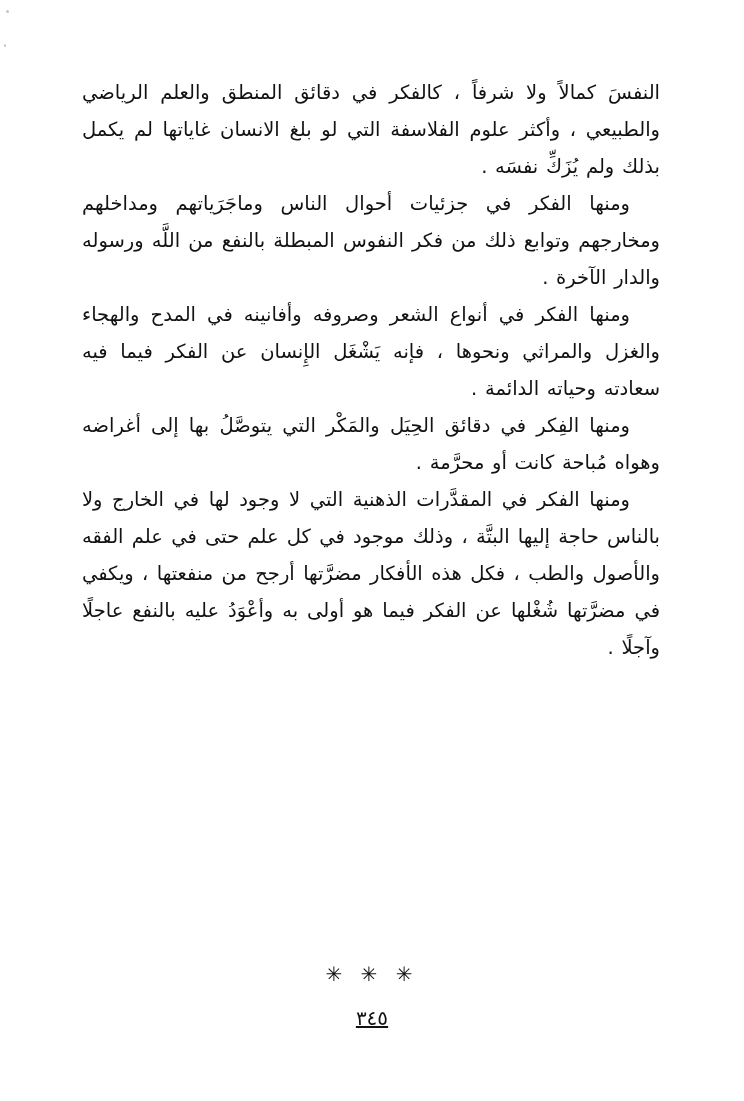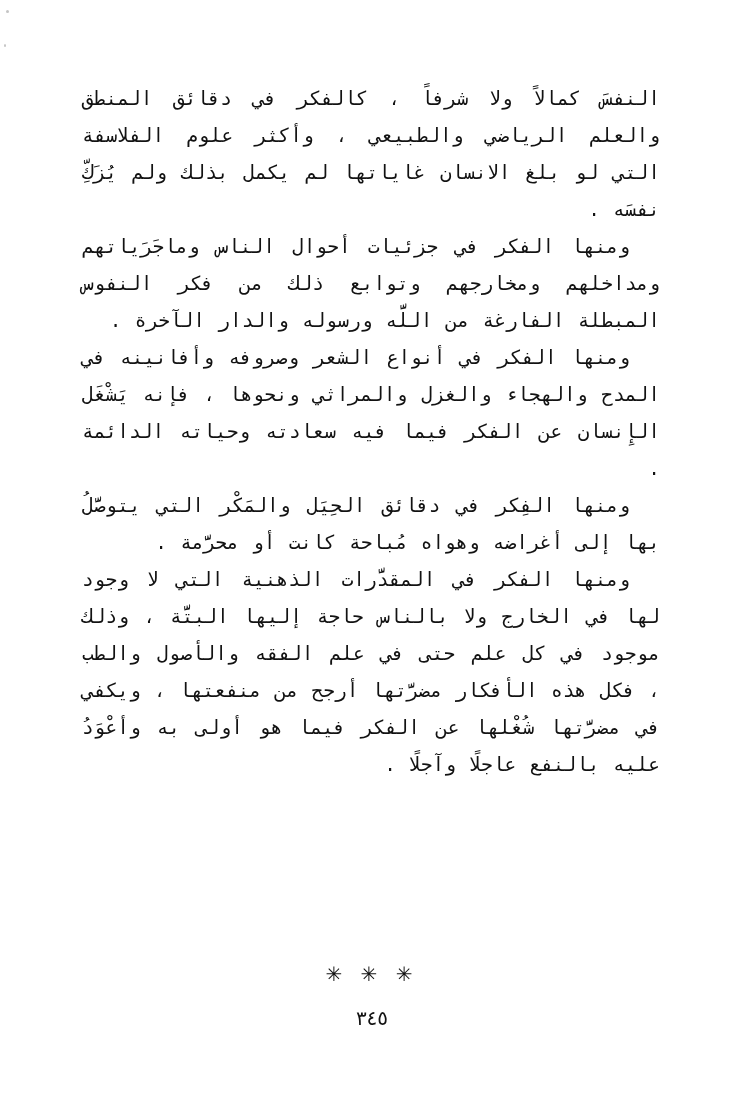--- a/index.html
+++ b/index.html
@@ -22,25 +22,24 @@
   .scan-artifact {
     position: absolute;
     background: #8a8a8a;
     border-radius: 50%;
     opacity: 0.5;
   }
   .artifact-1 { left: 6px; top: 10px; width: 3px; height: 3px; }
   .artifact-2 { left: 4px; top: 44px; width: 2px; height: 3px; }
   .text-block {
     position: absolute;
-    top: 82px;
+    top: 74px;
     right: 84px;
     left: 82px;
     direction: rtl;
-    font-family: Liberation Mono, monospace;
   }
   .para {
     margin: 0;
     font-size: 19.5px;
     line-height: 37px;
     text-align: justify;
     text-align-last: right;
     letter-spacing: 0.1px;
     word-spacing: 1.5px;
     color: #121212;
@@ -59,33 +58,34 @@
     color: #111111;
   }
   .page-number {
     position: absolute;
     top: 1006px;
     left: 0;
     right: 0;
     text-align: center;
     font-size: 20px;
     color: #111111;
+    text-decoration: underline;
   }
 </style>
 </head>
 <body>
 
 <div class="page">
 
   <span class="scan-artifact artifact-1"></span>
   <span class="scan-artifact artifact-2"></span>
 
   <div class="text-block">
     <p class="para">النفسَ كمالاً ولا شرفاً ، كالفكر في دقائق المنطق والعلم الرياضي والطبيعي ، وأكثر علوم الفلاسفة التي لو بلغ الانسان غاياتها لم يكمل بذلك ولم يُزَكِّ نفسَه .</p>
-    <p class="para indent">ومنها الفكر في جزئيات أحوال الناس وماجَرَياتهم ومداخلهم ومخارجهم وتوابع ذلك من فكر النفوس المبطلة الفارغة من اللَّه ورسوله والدار الآخرة .</p>
+    <p class="para indent">ومنها الفكر في جزئيات أحوال الناس وماجَرَياتهم ومداخلهم ومخارجهم وتوابع ذلك من فكر النفوس المبطلة بالنفع من اللَّه ورسوله والدار الآخرة .</p>
     <p class="para indent">ومنها الفكر في أنواع الشعر وصروفه وأفانينه في المدح والهجاء والغزل والمراثي ونحوها ، فإنه يَشْغَل الإِنسان عن الفكر فيما فيه سعادته وحياته الدائمة .</p>
     <p class="para indent">ومنها الفِكر في دقائق الحِيَل والمَكْر التي يتوصَّلُ بها إلى أغراضه وهواه مُباحة كانت أو محرَّمة .</p>
     <p class="para indent">ومنها الفكر في المقدَّرات الذهنية التي لا وجود لها في الخارج ولا بالناس حاجة إليها البتَّة ، وذلك موجود في كل علم حتى في علم الفقه والأصول والطب ، فكل هذه الأفكار مضرَّتها أرجح من منفعتها ، ويكفي في مضرَّتها شُغْلها عن الفكر فيما هو أولى به وأعْوَدُ عليه بالنفع عاجلًا وآجلًا .</p>
   </div>
 
   <div class="divider">✳ ✳ ✳</div>
 
   <div class="page-number">٣٤٥</div>
 
 </div>

